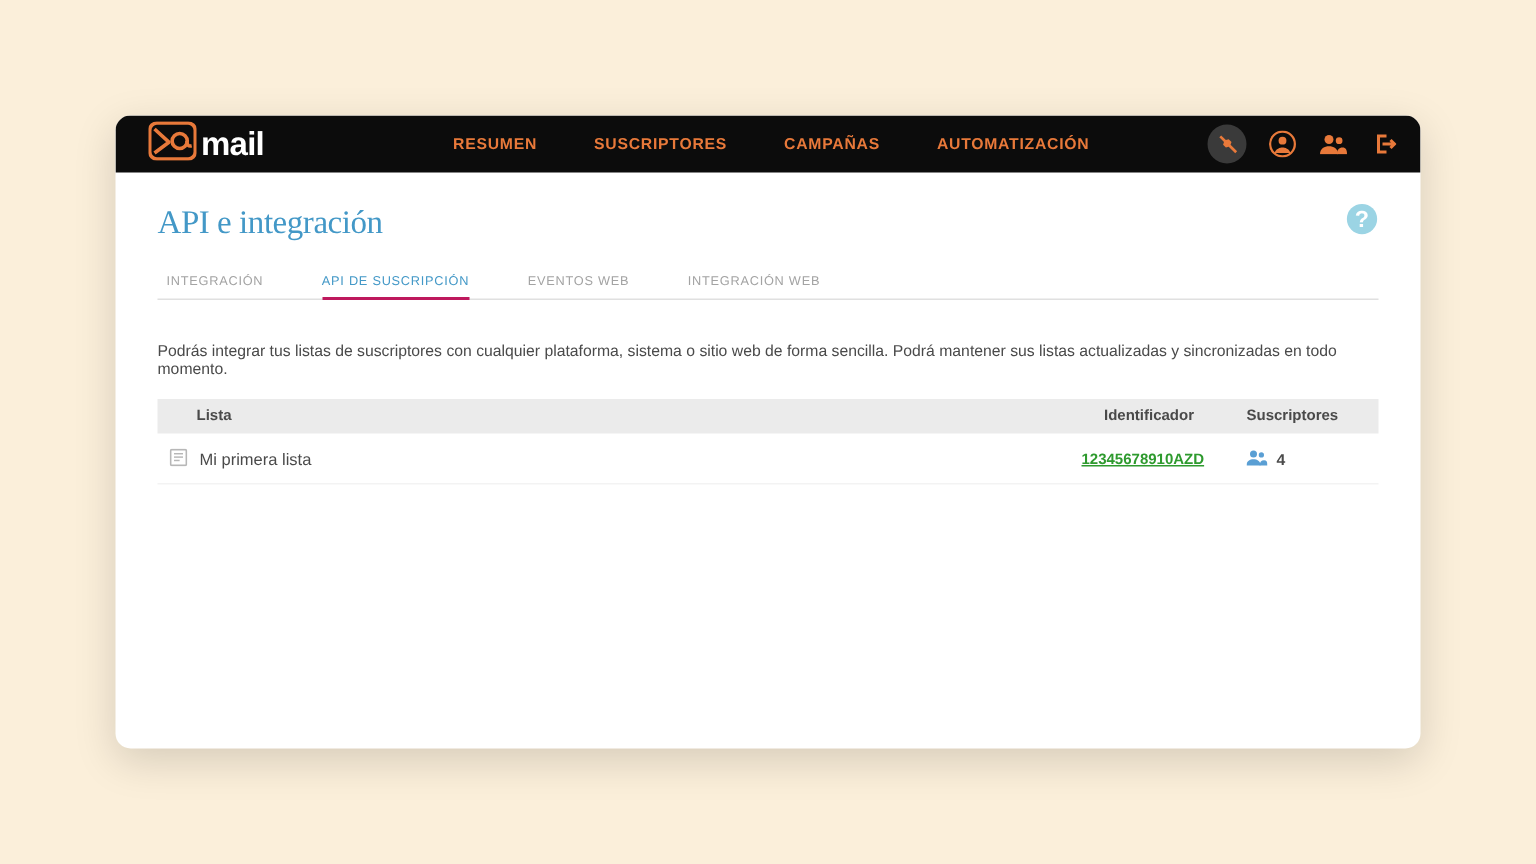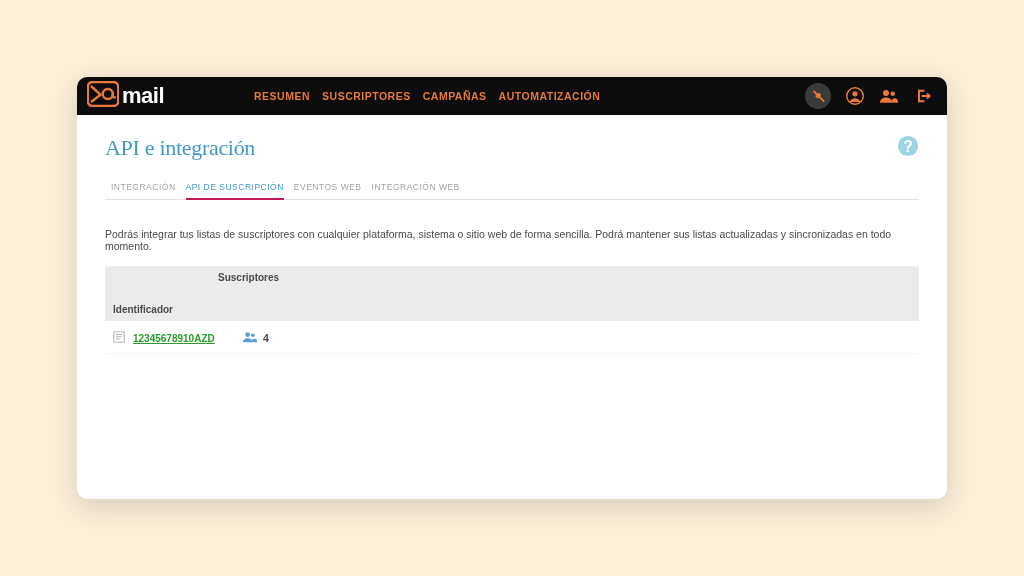--- a/index.html
+++ b/index.html
@@ -29,35 +29,36 @@
       height: 38px;
       display: flex;
       align-items: center;
       padding: 0 14px 0 10px;
       gap: 6px;
     }
     .logo {
       display: flex;
       align-items: center;
       gap: 3px;
+      margin-left: 12px;
     }
     .logo-icon {
       width: 32px;
       height: 26px;
     }
     .logo-text {
       color: #fff;
       font-size: 22px;
       font-weight: 600;
       letter-spacing: -0.5px;
     }
     .nav {
       display: flex;
-      gap: 12px;
-      margin-left: 84px;
+      gap: 38px;
+      margin-left: 120px;
     }
     .nav-item {
       color: #e8793a;
       font-size: 10.5px;
       font-weight: 700;
       letter-spacing: 0.5px;
       cursor: pointer;
     }
     .header-actions {
       margin-left: auto;
@@ -99,21 +100,21 @@
       top: 20px;
       right: 28px;
       width: 22px;
       height: 22px;
       cursor: pointer;
     }
 
     
     .tabs {
       display: flex;
-      gap: 10px;
+      gap: 39px;
       margin-top: 16px;
       border-bottom: 1px solid #e0e0e0;
       padding-left: 6px;
     }
     .tab {
       font-size: 8.5px;
       letter-spacing: 0.5px;
       color: #a3a3a3;
       padding: 5px 0 6px 0;
       cursor: pointer;
@@ -151,21 +152,21 @@
     }
     .table-header {
       background: #ebebeb;
       display: flex;
       padding: 6px 8px;
       font-size: 10px;
       font-weight: 700;
       color: #4a4a4a;
     }
     .col-lista { flex: 1; padding-left: 18px; }
-    .col-id { width: 105px; margin-top: 32px; }
+    .col-id { width: 95px; }
     .col-sub { width: 80px; }
     .table-row {
       display: flex;
       padding: 10px 8px 8px 8px;
       align-items: center;
       font-size: 11px;
       color: #4a4a4a;
       border-bottom: 1px solid #f3f3f3;
     }
     .row-icon {
@@ -263,33 +264,35 @@
       <span class="tab active">API DE SUSCRIPCIÓN</span>
       <span class="tab">EVENTOS WEB</span>
       <span class="tab">INTEGRACIÓN WEB</span>
     </div>
 
     <div class="section">
       <p class="section-desc">Podrás integrar tus listas de suscriptores con cualquier plataforma, sistema o sitio web de forma sencilla. Podrá mantener sus listas actualizadas y sincronizadas en todo momento.</p>
 
       <div class="table">
         <div class="table-header">
+          <span class="col-lista">Lista</span>
           <span class="col-id">Identificador</span>
           <span class="col-sub">Suscriptores</span>
         </div>
 
         <div class="table-row">
           <span>
             <svg class="row-icon" viewBox="0 0 16 16" fill="#888">
               <rect x="1" y="1" width="14" height="14" rx="1" fill="none" stroke="#888" stroke-width="1.5"></rect>
               <rect x="4" y="4" width="8" height="1.3"></rect>
               <rect x="4" y="7" width="8" height="1.3"></rect>
               <rect x="4" y="10" width="5" height="1.3"></rect>
             </svg>
           </span>
+          <span class="row-lista">Mi primera lista</span>
           <span class="row-id">12345678910AZD</span>
           <span class="row-sub">
             <span>
               <svg class="sub-icon" viewBox="0 0 24 18" fill="#5a9fd4">
                 <circle cx="8" cy="5" r="4"></circle>
                 <circle cx="17" cy="6" r="3"></circle>
                 <path d="M0 18c0-5 4-7 8-7s8 2 8 7z"></path>
                 <path d="M15 18c0-4 2-6 5-6s4 2 4 6z"></path>
               </svg>
             </span>

